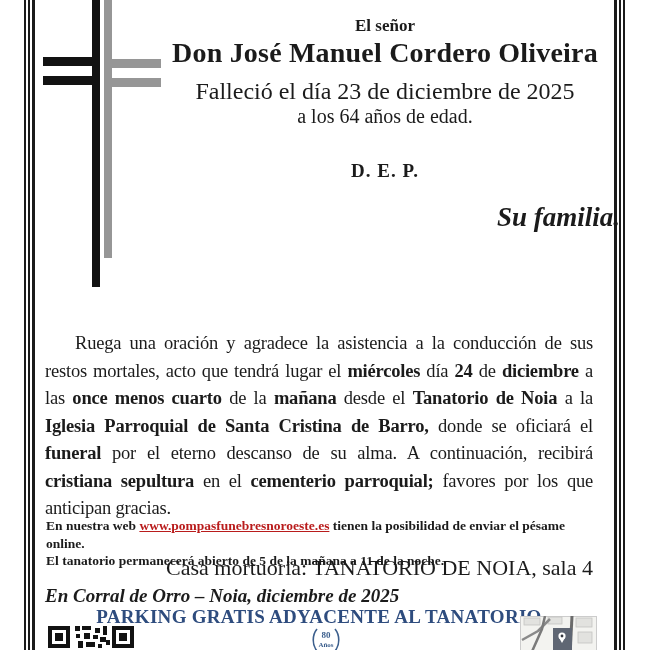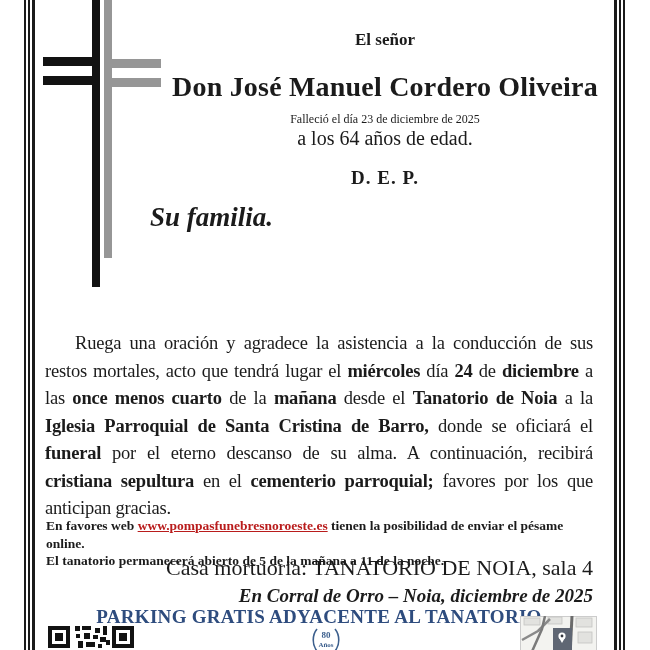--- a/index.html
+++ b/index.html
@@ -25,51 +25,51 @@
   .cross-rect { position: absolute; }
   .cr-black { background: #121212; }
   .cr-gray  { background: #969696; }
   .cv-b { left: 92px;  top: 0;    width: 8px;  height: 287px; }
   .cv-g { left: 104px; top: 0;    width: 8px;  height: 258px; }
   .h1-b { left: 43px;  top: 57px; width: 57px; height: 9px; }
   .h1-g { left: 104px; top: 59px; width: 57px; height: 9px; }
   .h2-b { left: 43px;  top: 76px; width: 57px; height: 9px; }
   .h2-g { left: 104px; top: 78px; width: 57px; height: 9px; }
 
-  .header-block { position: absolute; left: 150px; top: 30px; width: 470px; text-align: center; }
+  .header-block { position: absolute; left: 150px; top: 16px; width: 470px; text-align: center; }
   .pretitle { font-size: 17px; font-weight: bold; }
-  .name { font-size: 28px; font-weight: bold; margin-top: 21px; letter-spacing: 0.2px; white-space: nowrap; }
-  .death { font-size: 12px; margin-top: 9px; }
+  .name { font-size: 28px; font-weight: bold; margin-top: 1px; letter-spacing: 0.2px; white-space: nowrap; }
+  .death { font-size: 24px; margin-top: 9px; }
   .age   { font-size: 20px; }
-  .dep   { font-size: 19px; font-weight: bold; margin-top: 17px; letter-spacing: 1px; }
+  .dep   { font-size: 19px; font-weight: bold; margin-top: 32px; letter-spacing: 1px; }
 
   .family {
     position: absolute; left: 150px; top: 202px; width: 470px;
-    text-align: left; font-size: 27px; font-weight: bold; font-style: italic;
+    text-align: right; font-size: 27px; font-weight: bold; font-style: italic;
   }
 
   .paragraph {
     position: absolute; left: 45px; top: 330px; width: 548px;
     font-size: 18.5px; line-height: 27.5px; letter-spacing: -0.2px;
     text-align: justify; text-indent: 30px;
   }
 
   .notes {
     position: absolute; left: 46px; top: 517px; width: 548px;
     font-size: 13.5px; font-weight: bold; line-height: 17.5px;
   }
   .notes .weblink { color: #b91c1c; text-decoration: underline; cursor: pointer; }
 
   .casa {
     position: absolute; left: 45px; top: 555px; width: 548px;
     text-align: right; font-size: 22px; font-weight: normal; white-space: nowrap;
   }
   .place {
     position: absolute; left: 45px; top: 585px; width: 548px;
-    text-align: right; font-size: 19px; font-weight: bold; font-style: italic;
+    font-size: 19px; font-weight: bold; font-style: italic;
   }
   .parking {
     position: absolute; left: 45px; top: 606px; width: 548px;
     text-align: center; font-size: 19px; font-weight: bold;
     color: #2e4c7e; letter-spacing: 0.3px;
   }
 
   .qr    { position: absolute; left: 48px;  top: 626px; width: 86px; height: 24px; overflow: hidden; }
   .badge { position: absolute; left: 308px; top: 626px; width: 36px; height: 24px; overflow: hidden; }
   .badge text { font-family: "Liberation Serif", "DejaVu Serif", serif; }
@@ -102,21 +102,21 @@
     <div class="death">Falleció el día 23 de diciembre de 2025</div>
     <div class="age">a los 64 años de edad.</div>
     <div class="dep">D. E. P.</div>
   </div>
 
   <div class="family">Su familia.</div>
 
   <div class="paragraph"><span>Ruega una oración y agradece la asistencia a la conducción de sus restos mortales, acto que tendrá lugar el </span><b>miércoles</b><span> día </span><b>24</b><span> de </span><b>diciembre</b><span> a las </span><b>once menos cuarto</b><span> de la </span><b>mañana</b><span> desde el </span><b>Tanatorio de Noia</b><span> a la </span><b>Iglesia Parroquial de Santa Cristina de Barro,</b><span> donde se oficiará el </span><b>funeral</b><span> por el eterno descanso de su alma. A continuación, recibirá </span><b>cristiana sepultura</b><span> en el </span><b>cementerio parroquial;</b><span> favores por los que anticipan gracias.</span></div>
 
   <div class="notes">
-    <span>En favores web </span><span class="weblink">www.pompasfunebresnoroeste.es</span><span> tienen la posibilidad de enviar el pésame online.</span><br>
+    <span>En nuestra web </span><span class="weblink">www.pompasfunebresnoroeste.es</span><span> tienen la posibilidad de enviar el pésame online.</span><br>
     <span>El tanatorio permanecerá abierto de 5 de la mañana a 11 de la noche.</span>
   </div>
 
   <div class="casa">Casa mortuoria: TANATORIO DE NOIA, sala 4</div>
   <div class="place">En Corral de Orro – Noia, diciembre de 2025</div>
   <div class="parking">PARKING GRATIS ADYACENTE AL TANATORIO</div>
 
   <div class="qr">
     <svg width="86" height="30" viewBox="0 0 86 30">
       <g fill="#121212">

